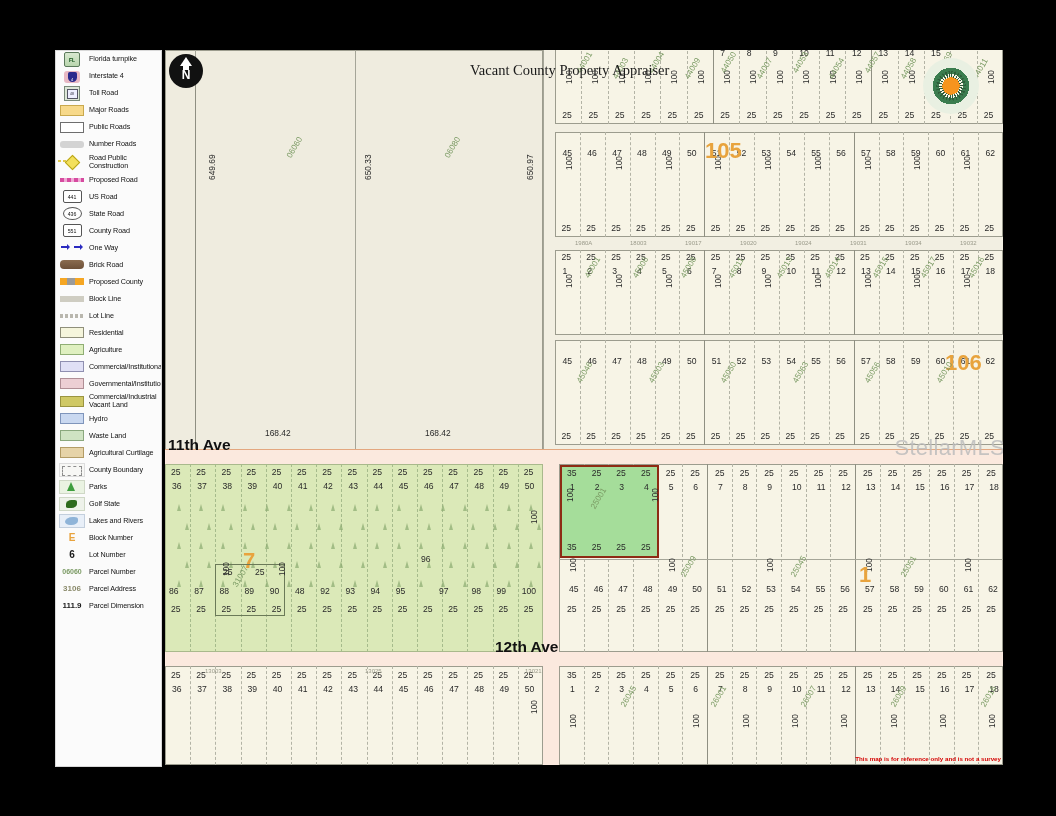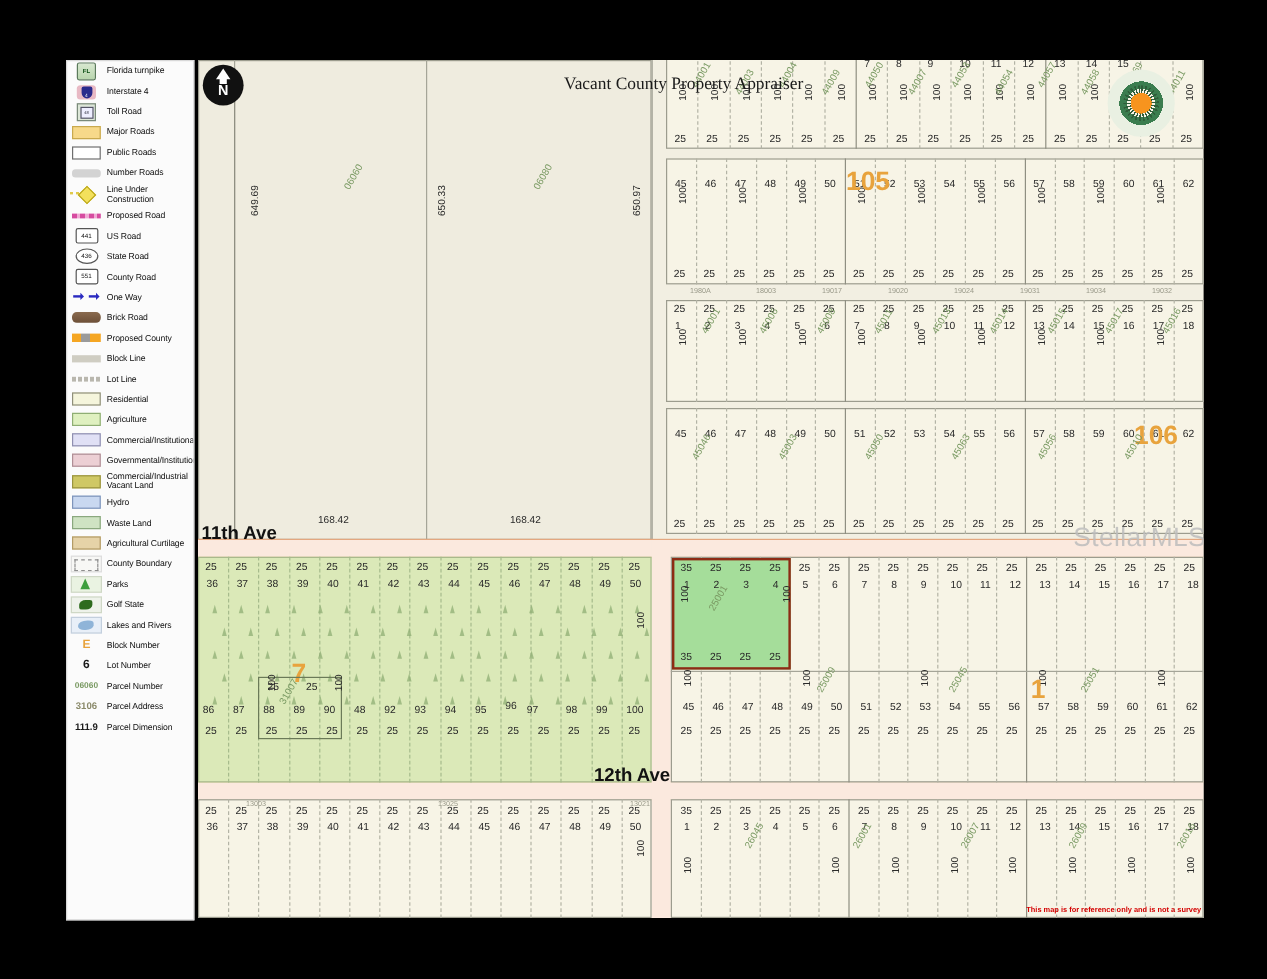--- a/index.html
+++ b/index.html
@@ -157,21 +157,21 @@
         </div>
         <div class="leg-lbl">Number Roads</div>
       </div>
       <div class="leg-row">
         <div class="leg-sym">
           <div class="ruc">
             <b></b>
             <i></i>
           </div>
         </div>
-        <div class="leg-lbl">Line Under Construction</div>
+        <div class="leg-lbl">Road Public Construction</div>
       </div>
       <div class="leg-row">
         <div class="leg-sym">
           <div class="propline"></div>
         </div>
         <div class="leg-lbl">Proposed Road</div>
       </div>
       <div class="leg-row">
         <div class="leg-sym">
           <div class="rdshield">441</div>
@@ -686,21 +686,21 @@
         <div class="num" style="left: 130px; top: 536px;">48</div>
         <div class="num" style="left: 132px; top: 554px;">25</div>
         <div class="num" style="left: 155.2px; top: 536px;">92</div>
         <div class="num" style="left: 157.2px; top: 554px;">25</div>
         <div class="num" style="left: 180.4px; top: 536px;">93</div>
         <div class="num" style="left: 182.4px; top: 554px;">25</div>
         <div class="num" style="left: 205.6px; top: 536px;">94</div>
         <div class="num" style="left: 207.6px; top: 554px;">25</div>
         <div class="num" style="left: 230.8px; top: 536px;">95</div>
         <div class="num" style="left: 232.8px; top: 554px;">25</div>
-        <div class="num" style="left: 256px; top: 533px;">96</div>
+        <div class="num" style="left: 256px; top: 504px;">96</div>
         <div class="num" style="left: 258px; top: 554px;">25</div>
         <div class="num" style="left: 274px; top: 536px;">97</div>
         <div class="num" style="left: 283.2px; top: 554px;">25</div>
         <div class="num" style="left: 306.4px; top: 536px;">98</div>
         <div class="num" style="left: 308.4px; top: 554px;">25</div>
         <div class="num" style="left: 331.6px; top: 536px;">99</div>
         <div class="num" style="left: 333.6px; top: 554px;">25</div>
         <div class="num" style="left: 356.8px; top: 536px;">100</div>
         <div class="num" style="left: 358.8px; top: 554px;">25</div>
         <div class="tree" style="left: 12px; top: 454px;"></div>

